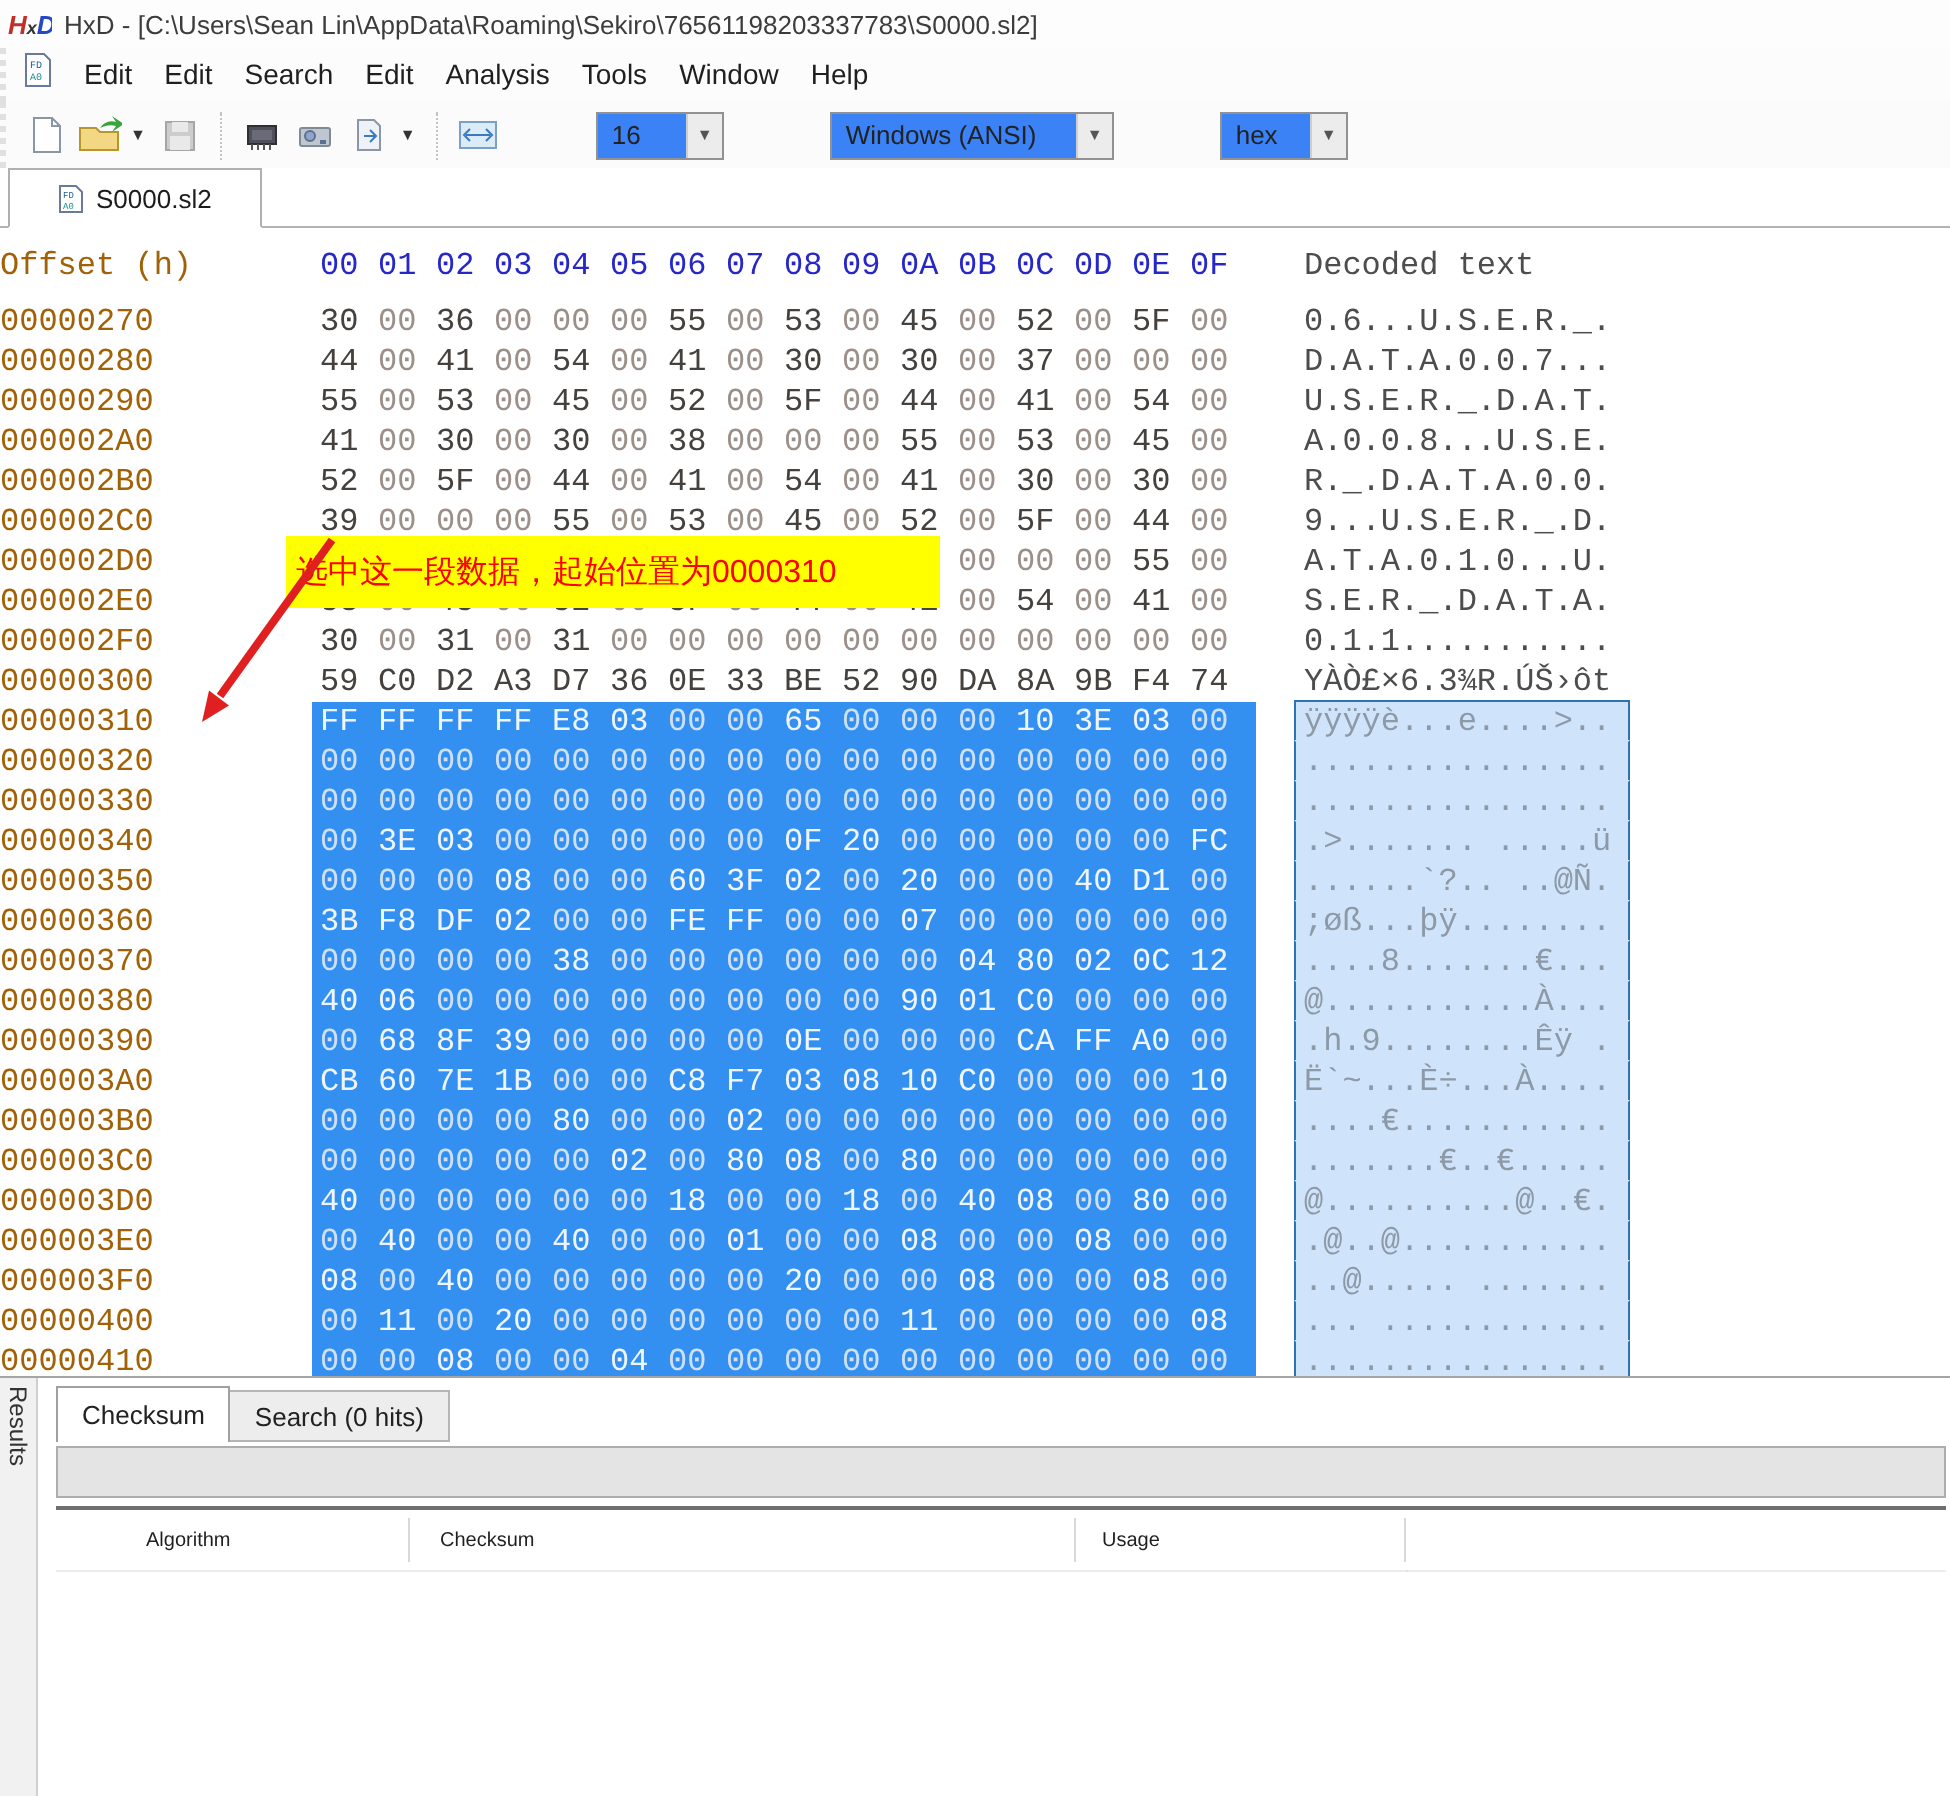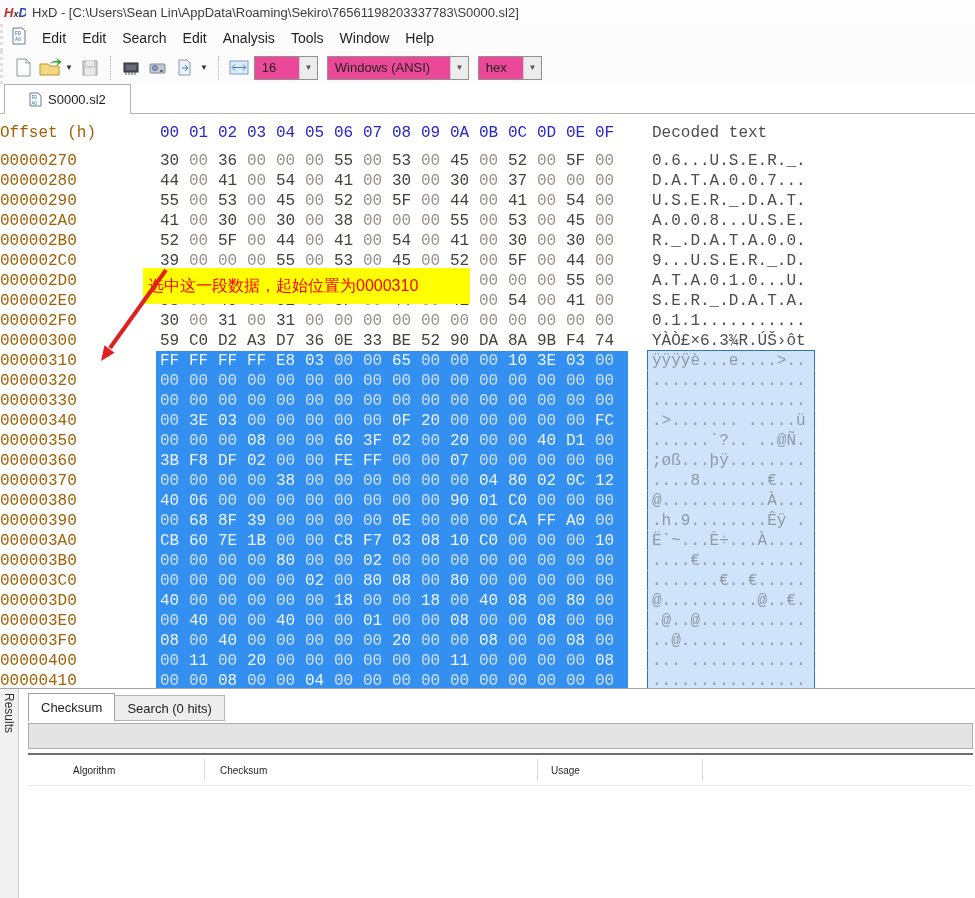--- a/index.html
+++ b/index.html
@@ -13,21 +13,21 @@
     background:#fcfcfc;border-left:3px dotted #e0e0e0;}
   .menu-icon{margin-right:7px;}
   .mi{padding:4px 8px;font-size:14px;color:#1f1f1f;cursor:default;}
   
   .toolbar{top:51px;left:0;right:0;height:33px;display:flex;align-items:center;gap:3px;
     padding-left:8px;background:#fbfbfb;border-left:3px dotted #e0e0e0;}
   .tbtn{width:24px;height:24px;display:flex;align-items:center;justify-content:center;}
   .caret{font-size:8px;color:#333;margin:0 2px 0 0;}
   .tsep{width:0;height:24px;border-left:1px dotted #c2c2c2;margin:0 5px;}
   .combo{display:inline-flex;align-items:stretch;height:22px;border:1px solid #919191;
-    background:#ec4899;font-size:13px;color:#222;margin-right:6px;}
+    background:#3b82f6;font-size:13px;color:#222;margin-right:6px;margin-left:44px;}
   .combo .val{display:flex;align-items:center;padding:0 7px;}
   .combo .dd{width:17px;background:#ececec;border-left:1px solid #cfcfcf;display:flex;
     align-items:center;justify-content:center;font-size:8px;color:#555;}
   
   .tabstrip{top:84px;left:0;right:0;height:29px;border-bottom:1px solid #b4b4b4;background:#fff;}
   .doctab{position:absolute;left:4px;bottom:-1px;height:28px;display:flex;align-items:center;
     gap:6px;padding:0 24px;background:#fff;border:1px solid #b0b0b0;border-bottom:1px solid #fff;
     font-size:13px;color:#1c1c1c;}
   
   .hexview{top:113px;left:0;right:0;height:576px;font:16px/20px "Liberation Mono",monospace;

